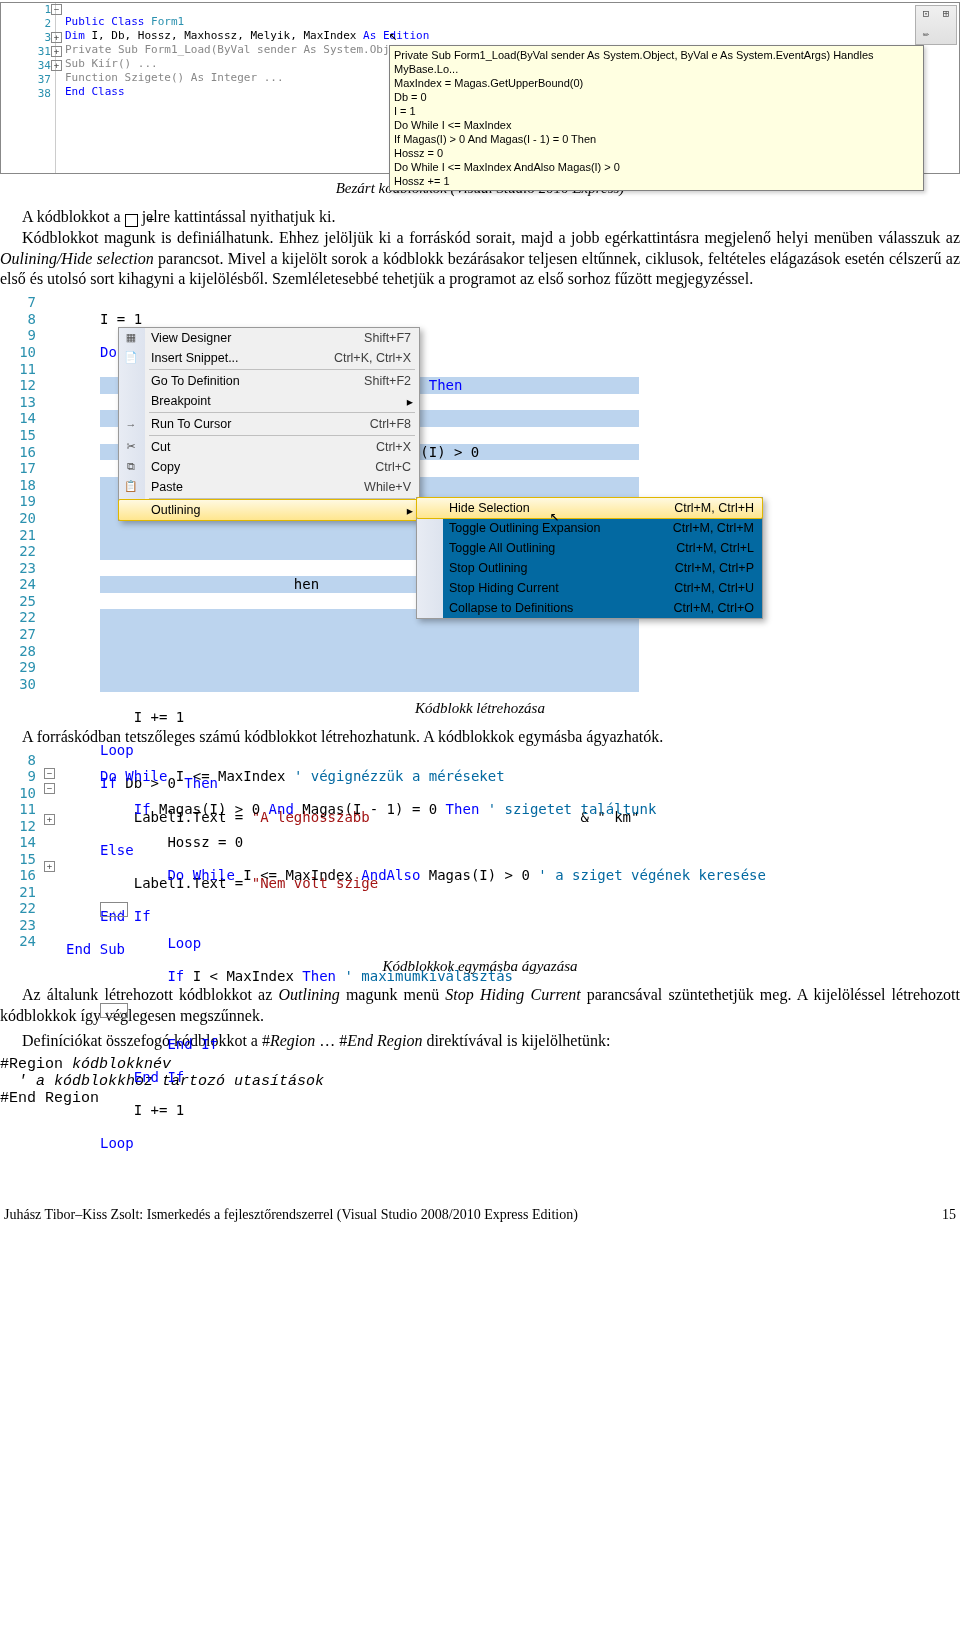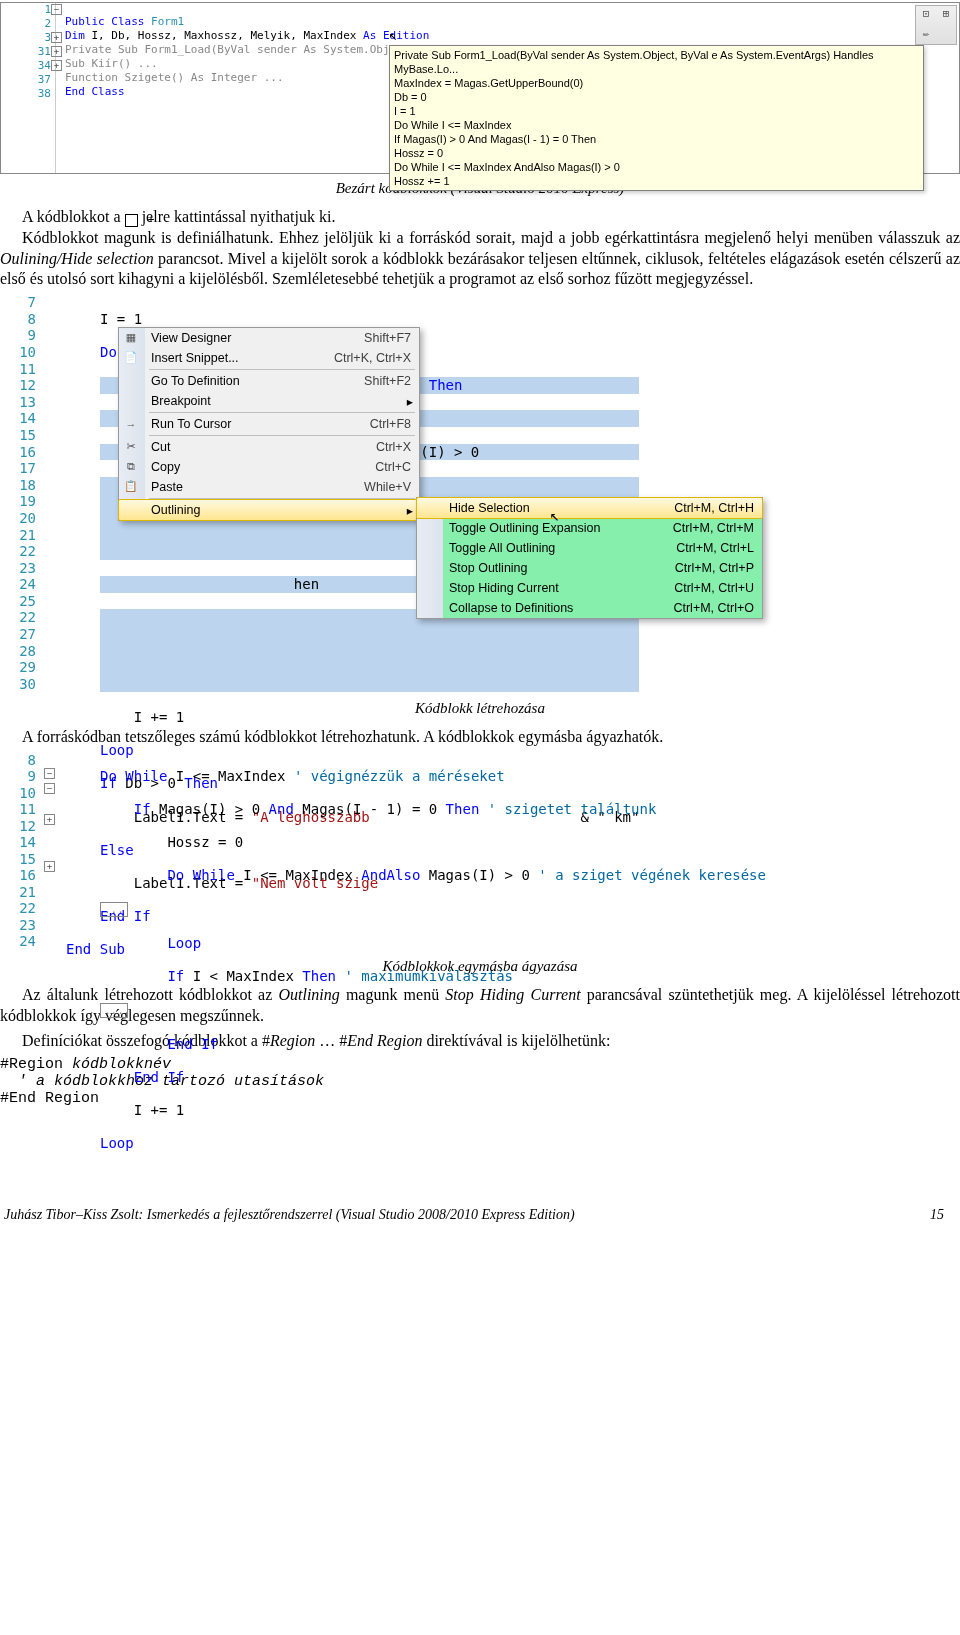--- a/index.html
+++ b/index.html
@@ -163,21 +163,21 @@
   .ctxmenu .ico {
     position: absolute; left: 4px; top: 3px;
     width: 16px; height: 16px;
     font-size: 11px; text-align: center;
     color: #555;
   }
   .submenu {
     position: absolute;
     left: 416px; top: 203px;
     width: 345px;
-    background: #86efac;
+    background: #0369a1;
     border: 1px solid #9a9a9a;
     box-shadow: 3px 3px 6px rgba(0,0,0,0.3);
     font-family: "Segoe UI", sans-serif;
     font-size: 12.5px;
     z-index: 3;
   }
   .submenu .iconcol {
     position: absolute;
     left: 0; top: 0; bottom: 0;
     width: 26px;
@@ -219,22 +219,21 @@
     font-family: "Courier New", monospace;
     font-size: 15px;
     white-space: pre;
     margin: 5px 0;
   }
   .footer {
     font-size: 14px;
     margin-top: 100px;
     display: flex;
     justify-content: space-between;
-    padding: 0 16px 6px 4px;
-    font-style: italic;
+    padding: 0 4px 6px 4px;
   }
 </style>
 </head>
 <body>
 
 <div class="page">
 
 <div class="screenshot ss1">
   <div class="gutter">
     <div>1</div>

